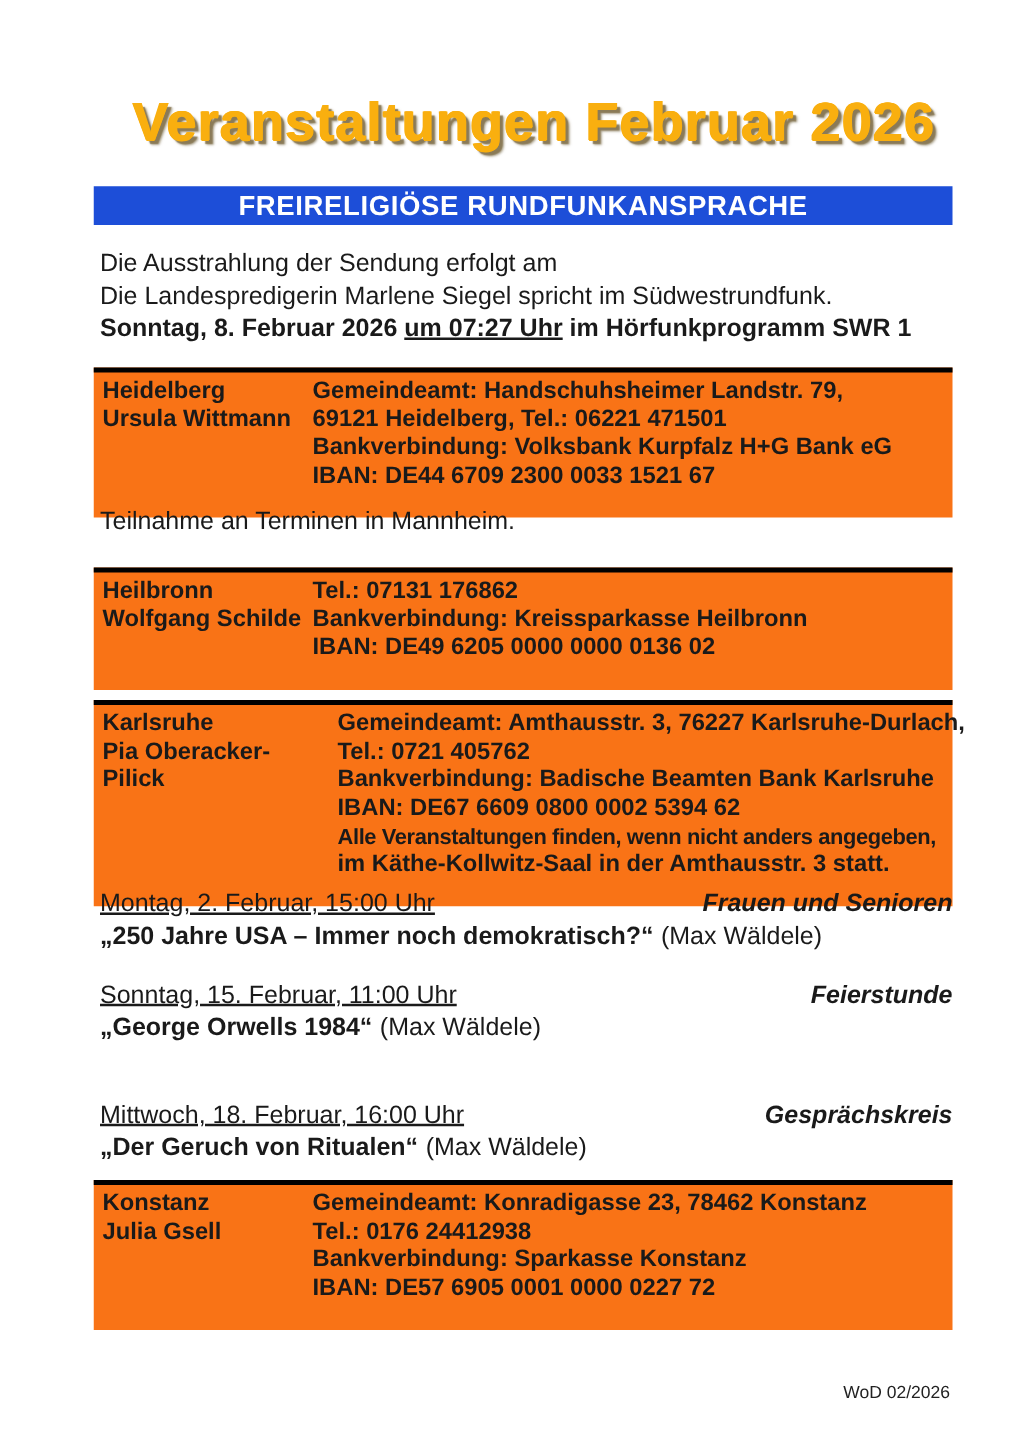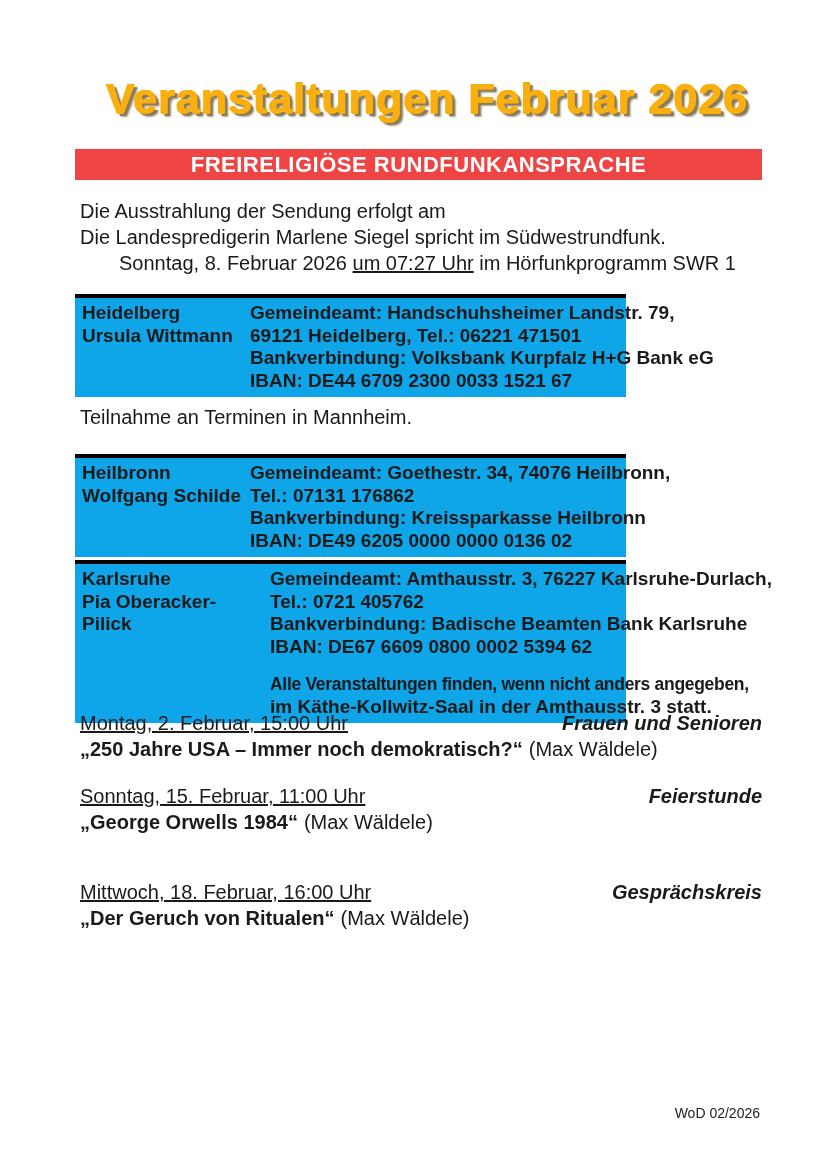--- a/index.html
+++ b/index.html
@@ -33,63 +33,62 @@
     white-space: nowrap;
   }
 
   
   .banner {
     position: absolute;
     top: 149px;
     left: 75px;
     width: 687px;
     height: 31px;
-    background: #ef4444;
+    background: #1d4ed8;
     color: #ffffff;
     font-size: 22px;
     font-weight: bold;
     letter-spacing: 0.5px;
     text-align: center;
     line-height: 31px;
     white-space: nowrap;
   }
 
   
   .intro {
     position: absolute;
     top: 198px;
     left: 80px;
     width: 695px;
     font-size: 20px;
     line-height: 26px;
     white-space: nowrap;
   }
-  .intro .bold-line { font-weight: normal; text-align: center; }
+  .intro .bold-line { font-weight: bold; }
   .underline { text-decoration: underline; }
 
   
   .contact-block {
     position: absolute;
     left: 75px;
-    width: 551px;
-    background: #0ea5e9;
+    width: 687px;
+    background: #f97316;
     border-top: 4px solid #000000;
     box-sizing: border-box;
     display: grid;
     grid-template-columns: 168px 1fr;
-    padding: 4px 6px 5px 7px;
+    padding: 4px 6px 22px 7px;
     font-size: 19px;
     font-weight: bold;
     line-height: 22.5px;
   }
   .cb-left div, .cb-right div { white-space: nowrap; }
   .cb-right .condensed {
     font-size: 17.5px;
     letter-spacing: -0.3px;
-    margin-top: 15px;
   }
 
   
   .note {
     position: absolute;
     left: 80px;
     font-size: 20px;
     white-space: nowrap;
   }
 
@@ -151,21 +150,20 @@
   </div>
 
   <div class="note" style="top:406px;">Teilnahme an Terminen in Mannheim.</div>
 
   <div class="contact-block" style="top:454px;">
     <div class="cb-left">
       <div>Heilbronn</div>
       <div>Wolfgang Schilde</div>
     </div>
     <div class="cb-right">
-      <div>Gemeindeamt: Goethestr. 34, 74076 Heilbronn,</div>
       <div>Tel.: 07131 176862</div>
       <div>Bankverbindung: Kreissparkasse Heilbronn</div>
       <div>IBAN: DE49 6205 0000 0000 0136 02</div>
     </div>
   </div>
 
   <div class="contact-block" style="top:560px;gap:20px;">
     <div class="cb-left">
       <div>Karlsruhe</div>
       <div>Pia Oberacker-</div>
@@ -204,16 +202,28 @@
   <div class="event" style="top:879px;">
     <div class="event-head">
       <span class="event-date">Mittwoch, 18. Februar, 16:00 Uhr</span>
       <span class="event-category">Gesprächskreis</span>
     </div>
     <div class="event-title-line">
       <span class="event-title">„Der Geruch von Ritualen“</span><span class="event-speaker">(Max Wäldele)</span>
     </div>
   </div>
 
+  <div class="contact-block" style="top:944px;">
+    <div class="cb-left">
+      <div>Konstanz</div>
+      <div>Julia Gsell</div>
+    </div>
+    <div class="cb-right">
+      <div>Gemeindeamt: Konradigasse 23, 78462 Konstanz</div>
+      <div>Tel.: 0176 24412938</div>
+      <div>Bankverbindung: Sparkasse Konstanz</div>
+      <div>IBAN: DE57 6905 0001 0000 0227 72</div>
+    </div>
+  </div>
 
   <div class="footer">WoD 02/2026</div>
 
 </div>
 
 </body></html>

